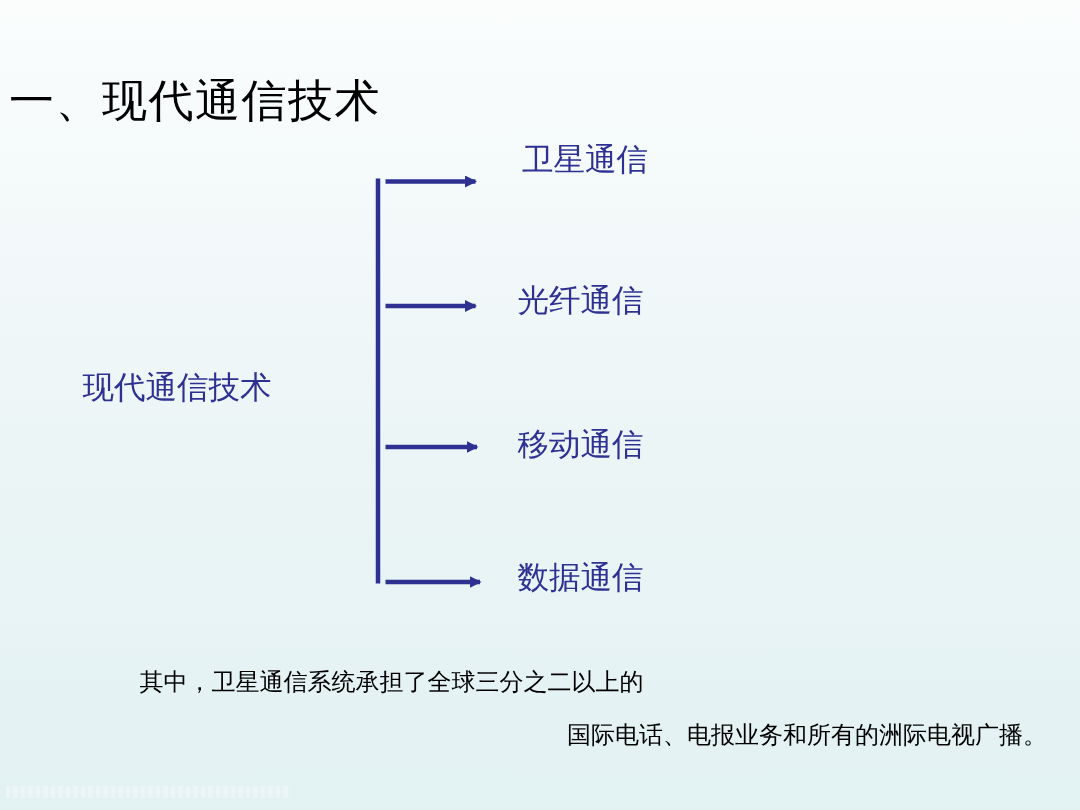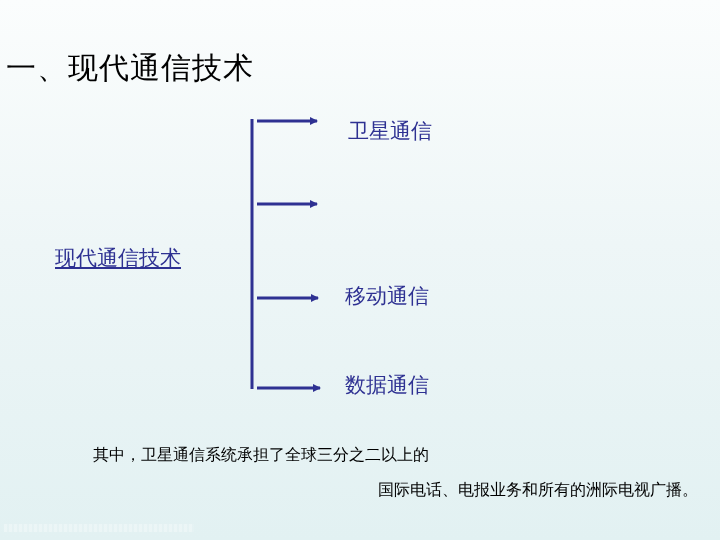--- a/index.html
+++ b/index.html
@@ -29,21 +29,20 @@
       white-space: nowrap;
       letter-spacing: 1px;
     }
     .root-label {
       position: absolute;
       left: 55px;
       top: 244px;
       font-size: 21px;
       line-height: 28px;
       white-space: nowrap;
-      text-decoration: underline;
     }
     .branch-label {
       position: absolute;
       font-size: 21px;
       line-height: 28px;
       white-space: nowrap;
     }
     .diagram-svg {
       position: absolute;
       left: 0; top: 0;
@@ -94,21 +93,22 @@
     </defs>
     <line x1="252" y1="119" x2="252" y2="389" stroke="#2e3192" stroke-width="3"></line>
     <line x1="257" y1="121" x2="317" y2="121" stroke="#2e3192" stroke-width="3" marker-end="url(#arrowhead)"></line>
     <line x1="257" y1="204" x2="317" y2="204" stroke="#2e3192" stroke-width="3" marker-end="url(#arrowhead)"></line>
     <line x1="257" y1="298" x2="318" y2="298" stroke="#2e3192" stroke-width="3" marker-end="url(#arrowhead)"></line>
     <line x1="257" y1="388" x2="320" y2="388" stroke="#2e3192" stroke-width="3" marker-end="url(#arrowhead)"></line>
   </svg>
 
   <div class="root-label" style="color:#2e3192;">现代通信技术</div>
 
-  <div class="branch-label" style="left:348px; top:117px; color:#2e3192;">卫星通信</div>
+  <div class="branch-label" style="left:348px; top:92px; color:#2e3192;">卫星通信</div>
+  <div class="branch-label" style="left:345px; top:186px; color:#2e3192;">光纤通信</div>
   <div class="branch-label" style="left:345px; top:282px; color:#2e3192;">移动通信</div>
   <div class="branch-label" style="left:345px; top:371px; color:#2e3192;">数据通信</div>
 
   <div class="paragraph">
     <span class="line1">其中，卫星通信系统承担了全球三分之二以上的</span>
     <span class="line2">国际电话、电报业务和所有的洲际电视广播。</span>
   </div>
 
   <div class="watermark"></div>
 </div>

